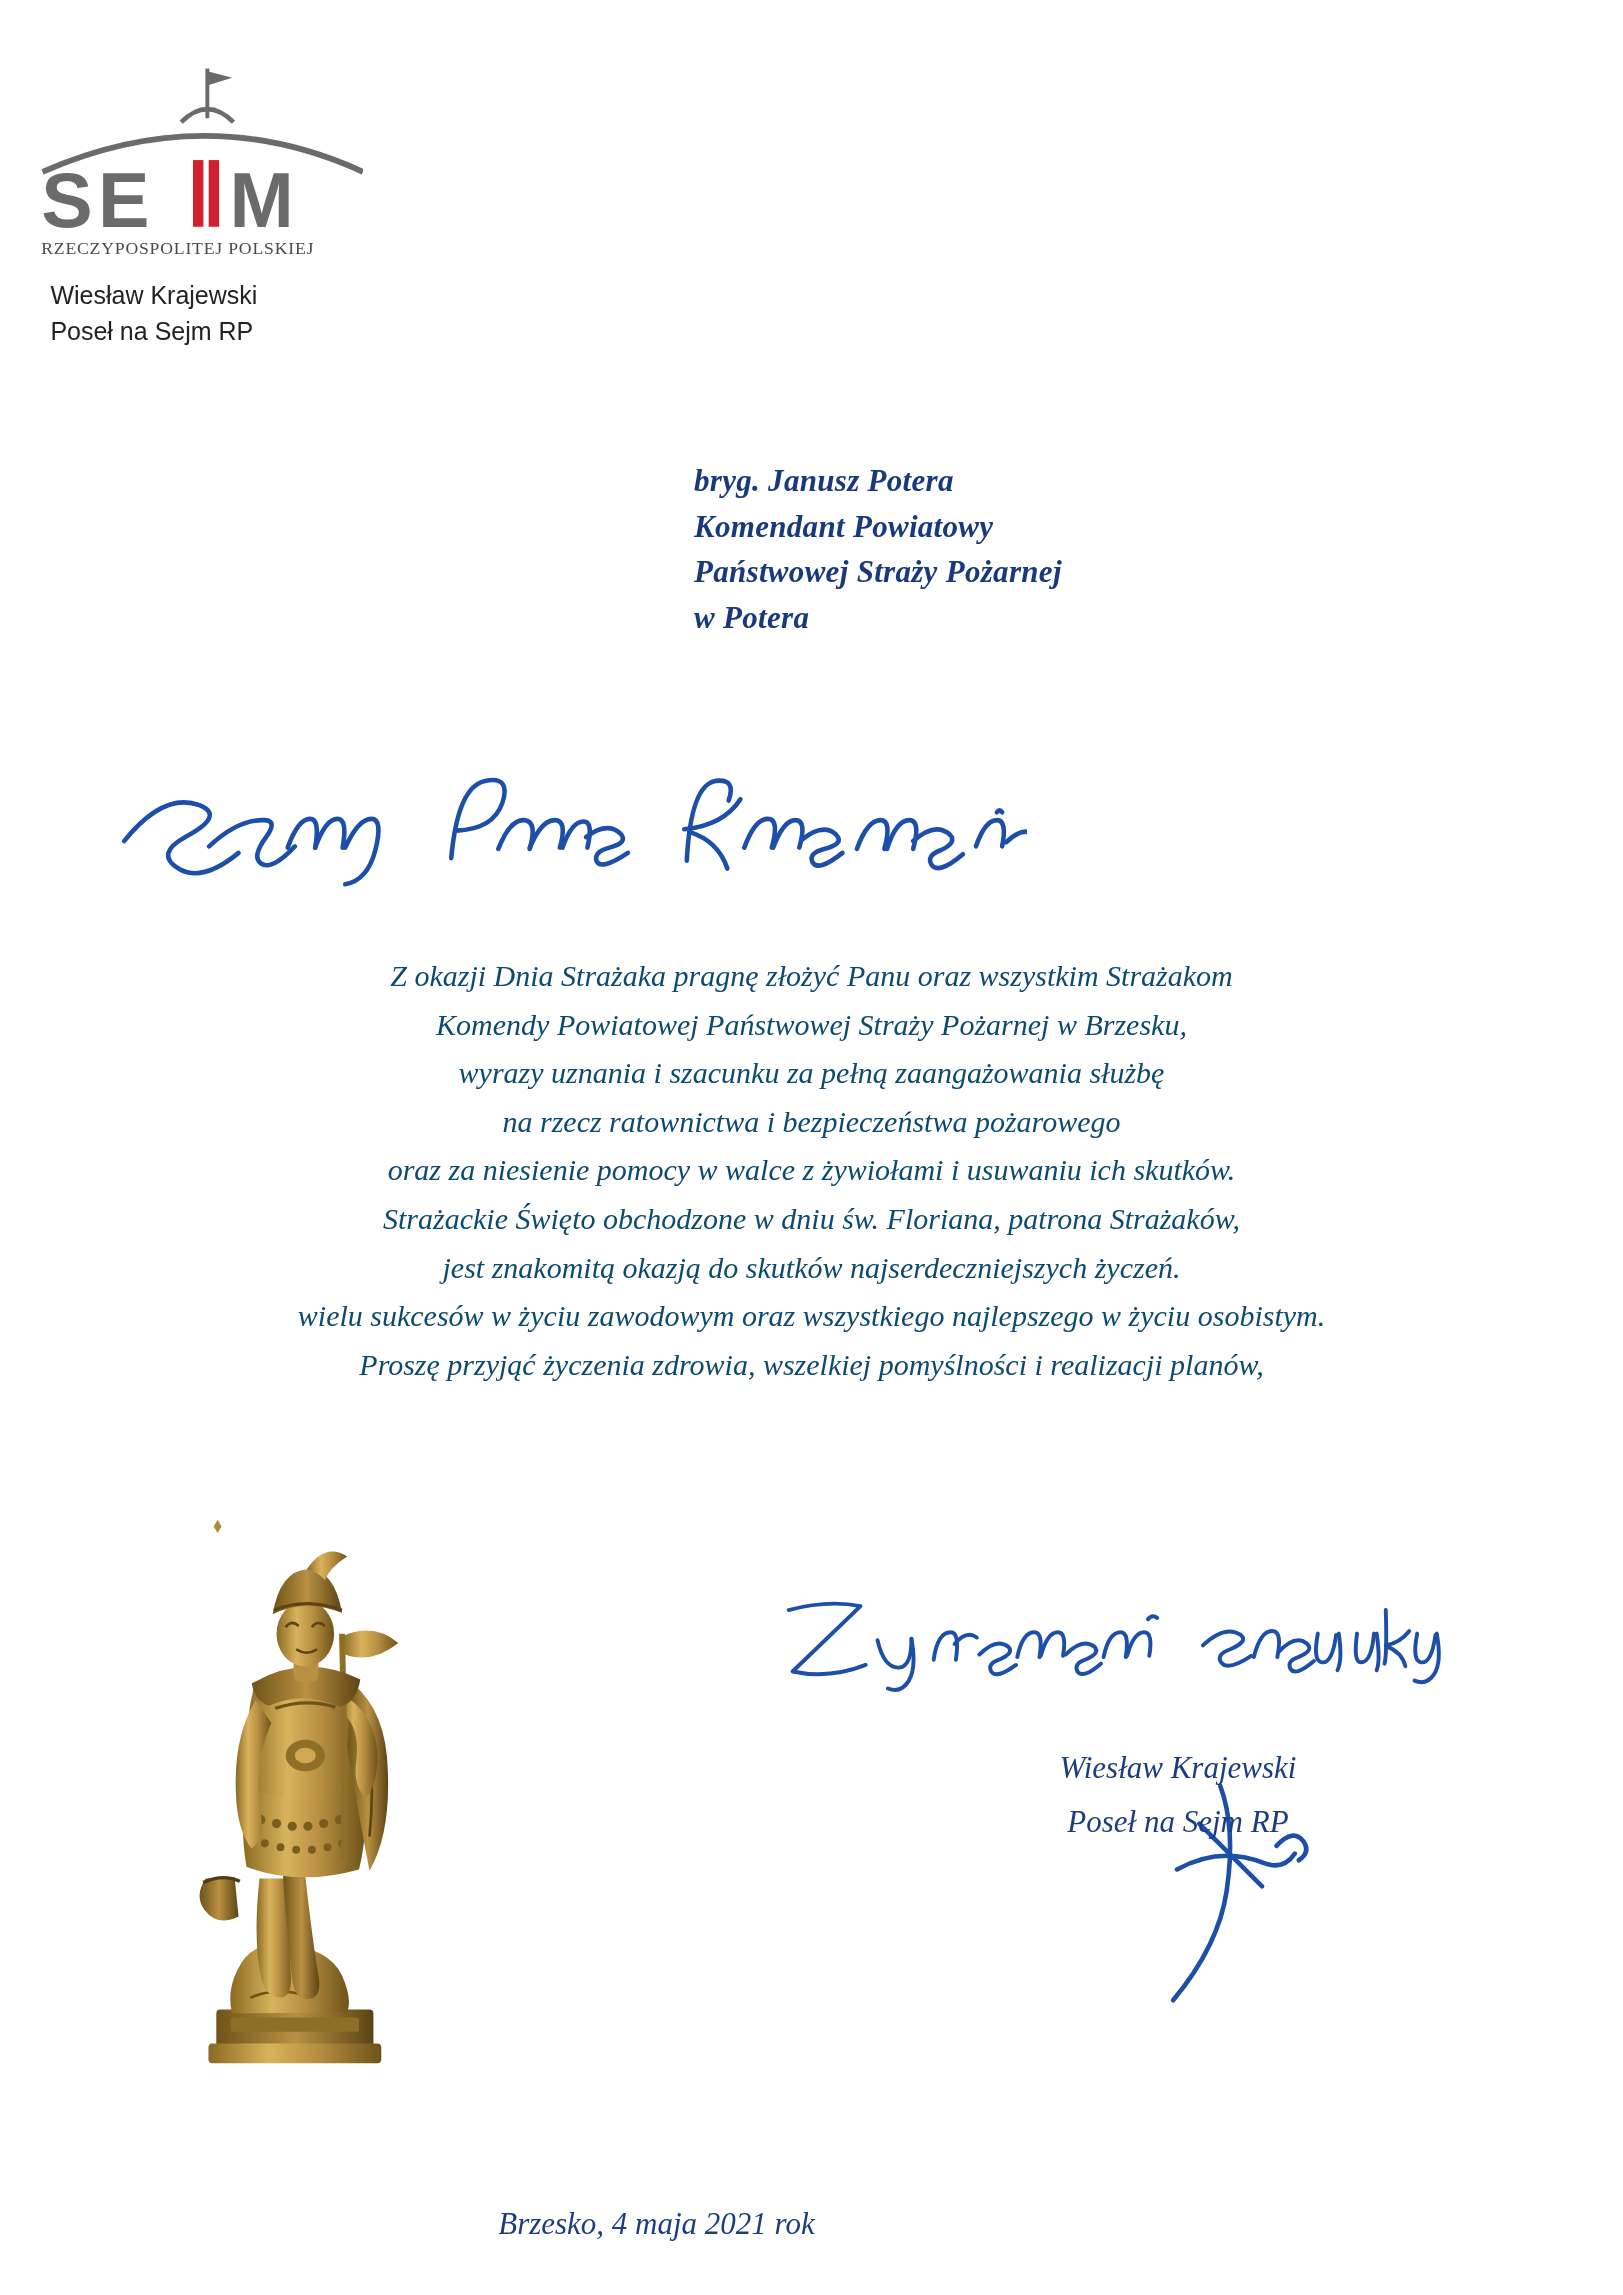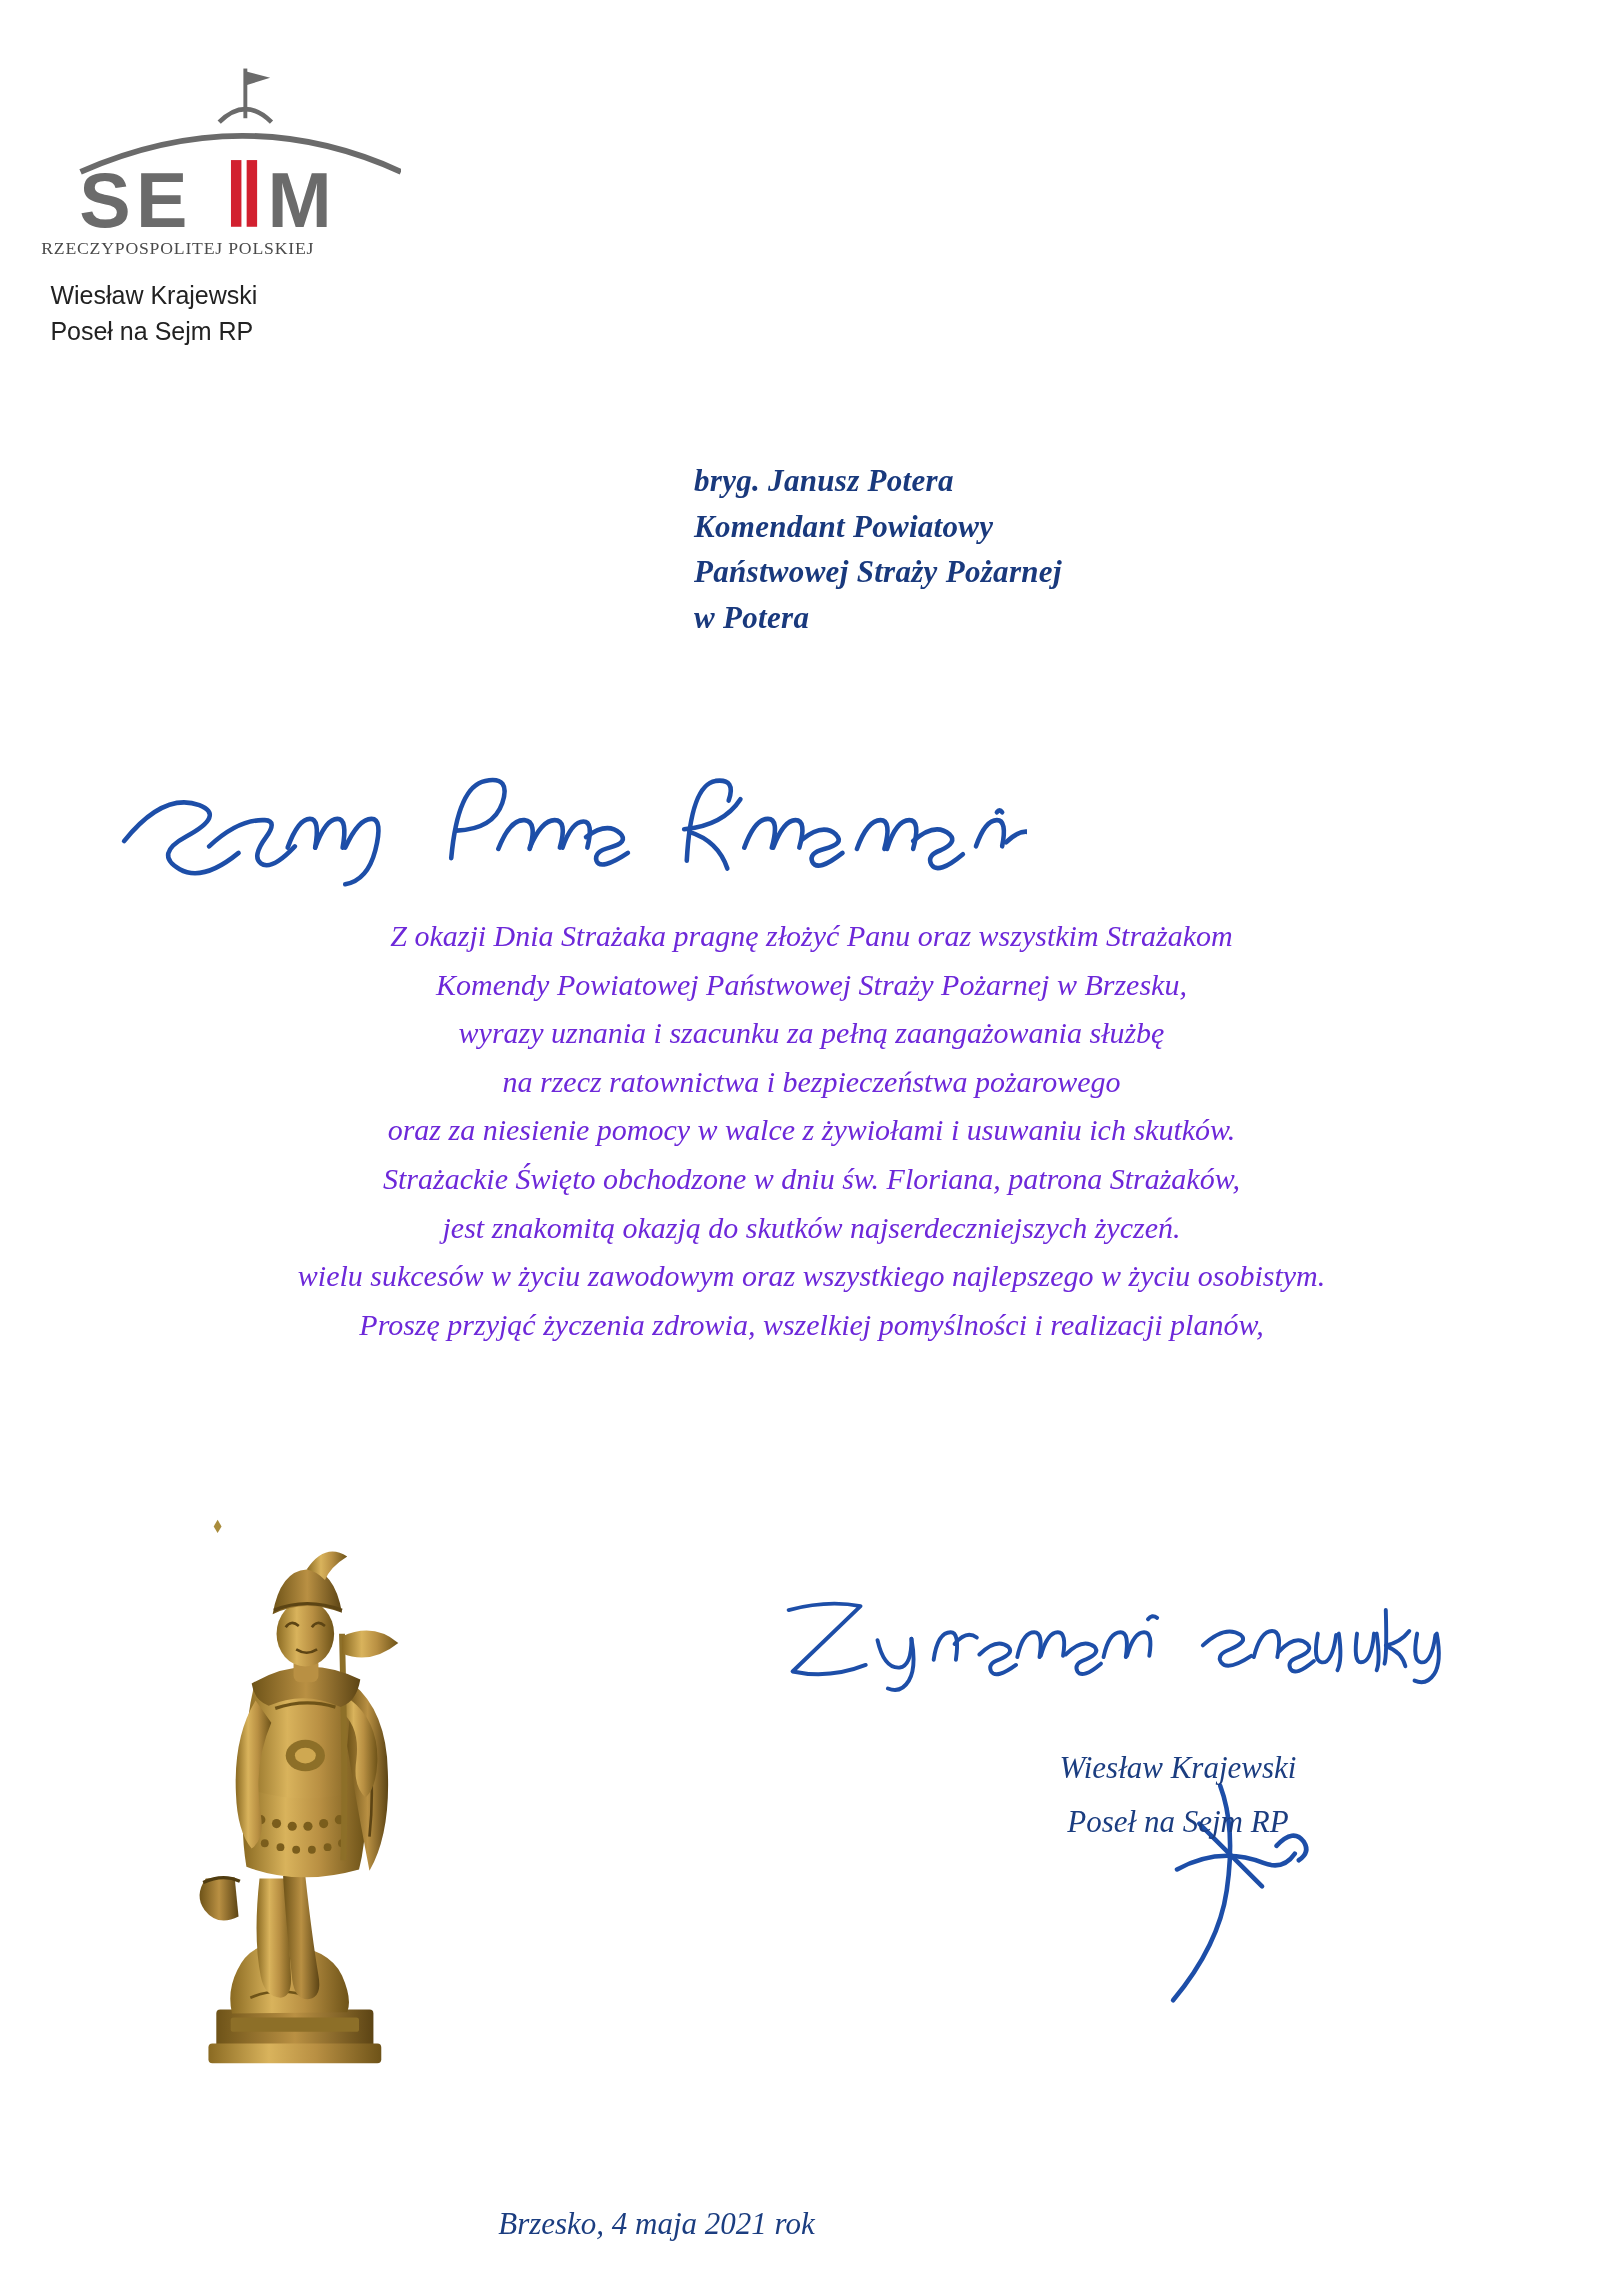--- a/index.html
+++ b/index.html
@@ -18,21 +18,20 @@
 
   
   .letterhead {
     position: absolute;
     left: 36px;
     top: 62px;
     width: 406px;
   }
   .sejm-logo {
     display: block;
-    margin-left: 38px;
   }
   .logo-sub {
     font-family: Liberation Serif, serif;
     font-size: 17.7px;
     letter-spacing: 0.8px;
     color: #4a4a4a;
     margin-top: 3.9px;
     margin-left: 5.2px;
   }
   .sender-name,
@@ -70,28 +69,28 @@
     top: 769px;
     width: 916px;
     height: 118px;
   }
   .salutation svg { display: block; }
 
   
   .body-text {
     position: absolute;
     left: 85px;
-    top: 912px;
+    top: 952px;
     width: 1453px;
     text-align: center;
     font-family: "Liberation Serif", serif;
     font-style: italic;
     font-size: 30px;
     line-height: 1.62;
-    color: #6d28d9;
+    color: #0c4a6e;
   }
   .body-text p {
     margin: 0;
     white-space: nowrap;
   }
 
   
   .statue {
     position: absolute;
     left: 177px;

